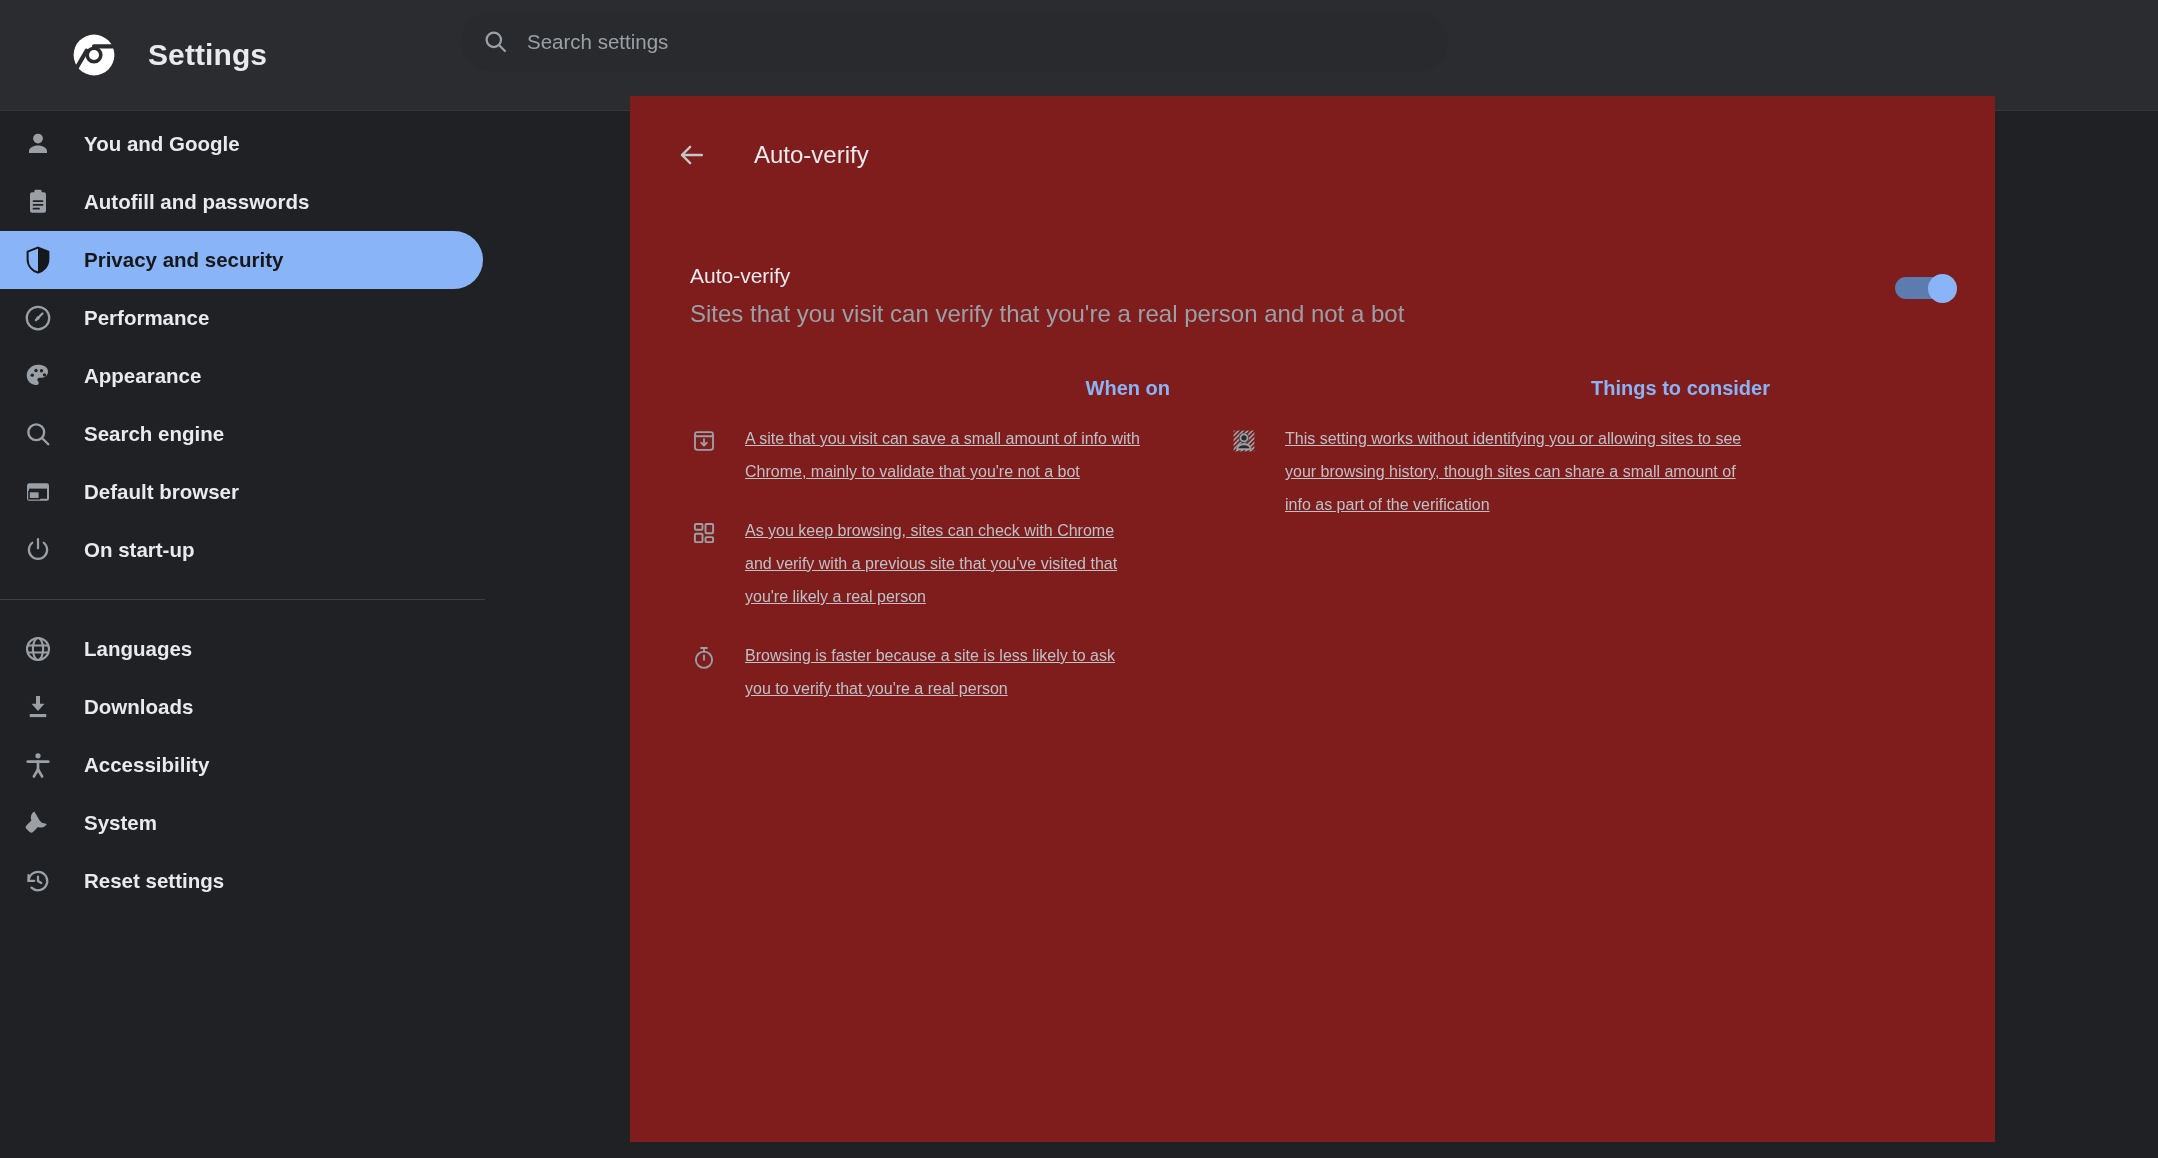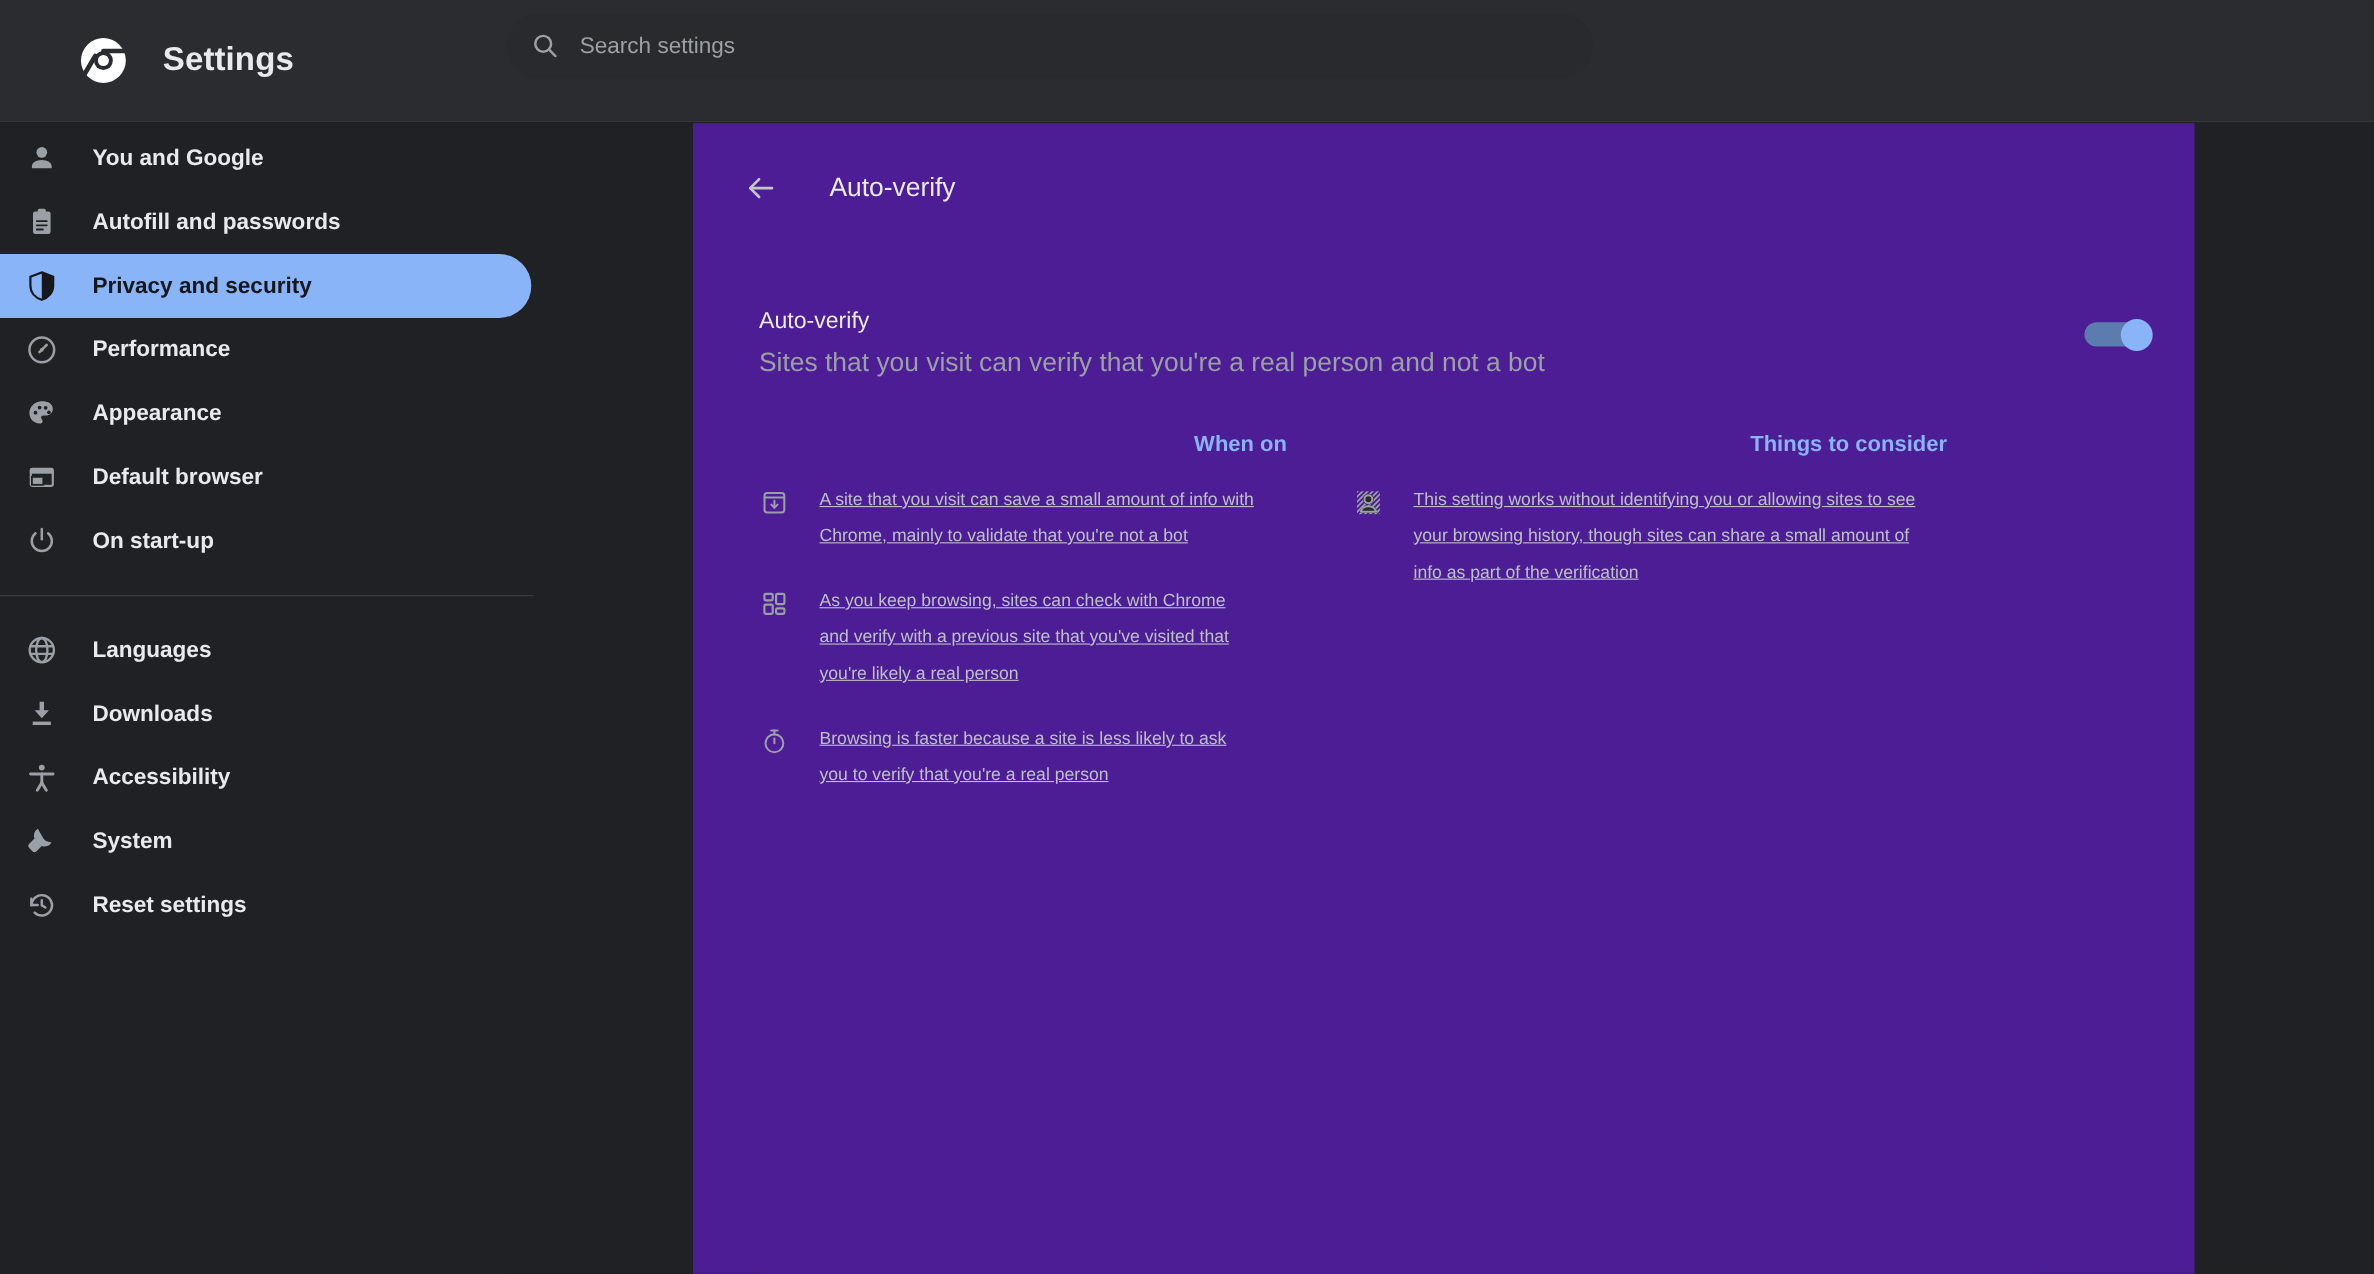--- a/index.html
+++ b/index.html
@@ -115,25 +115,25 @@
   #nav-divider {
     width: 485px;
     height: 1px;
     background: #3c4043;
     margin: 20px 0 20px 0;
   }
 
   
   #content-card {
     position: absolute;
-    top: 112px;
+    top: 96px;
     left: 630px;
     width: 1365px;
     height: 1046px;
-    background: #4c1d95;
+    background: #7f1d1d;
     overflow: hidden;
   }
 
   #content-head {
     display: flex;
     align-items: center;
     height: 74px;
     margin-top: 22px;
   }
   #back-btn {
@@ -313,20 +313,29 @@
           <path d="M12 3c-5 0-9 3.8-9 8.6 0 4.7 3.8 7.6 7.4 7.6 1.5 0 2.2-.8 2.2-1.7 0-.6-.3-1-.6-1.4-.3-.4-.5-.7-.5-1.2 0-.8.7-1.5 1.6-1.5h1.6c3.2 0 5.3-2.1 5.3-5 0-3.6-3.5-5.4-8-5.4z" fill="currentColor"></path>
           <circle cx="7.4" cy="11.3" r="1.35" fill="#202124"></circle>
           <circle cx="10.4" cy="7.6" r="1.35" fill="#202124"></circle>
           <circle cx="14.8" cy="7.8" r="1.35" fill="#202124"></circle>
           <circle cx="17.2" cy="11.1" r="1.35" fill="#202124"></circle>
         </svg>
       </span>
       <span class="nav-label">Appearance</span>
     </div>
 
+    <div class="nav-item">
+      <span class="nav-ico">
+        <svg viewBox="0 0 24 24" fill="none" stroke="currentColor" stroke-width="1.9" stroke-linecap="round">
+          <circle cx="10.6" cy="10.6" r="6.3"></circle>
+            <path d="M15.2 15.2 L20.2 20.2"></path>
+        </svg>
+      </span>
+      <span class="nav-label">Search engine</span>
+    </div>
 
     <div class="nav-item">
       <span class="nav-ico">
         <svg viewBox="0 0 24 24">
           <rect x="3.2" y="5" width="17.6" height="14" rx="1.8" fill="currentColor"></rect>
           <rect x="4.8" y="9.3" width="14.4" height="8.1" fill="#202124"></rect>
           <rect x="4.8" y="11.6" width="8.3" height="5.8" fill="currentColor"></rect>
           <rect x="4.8" y="11.6" width="8.3" height="5.8" fill="none" stroke="#202124" stroke-width="1.3"></rect>
         </svg>
       </span>

